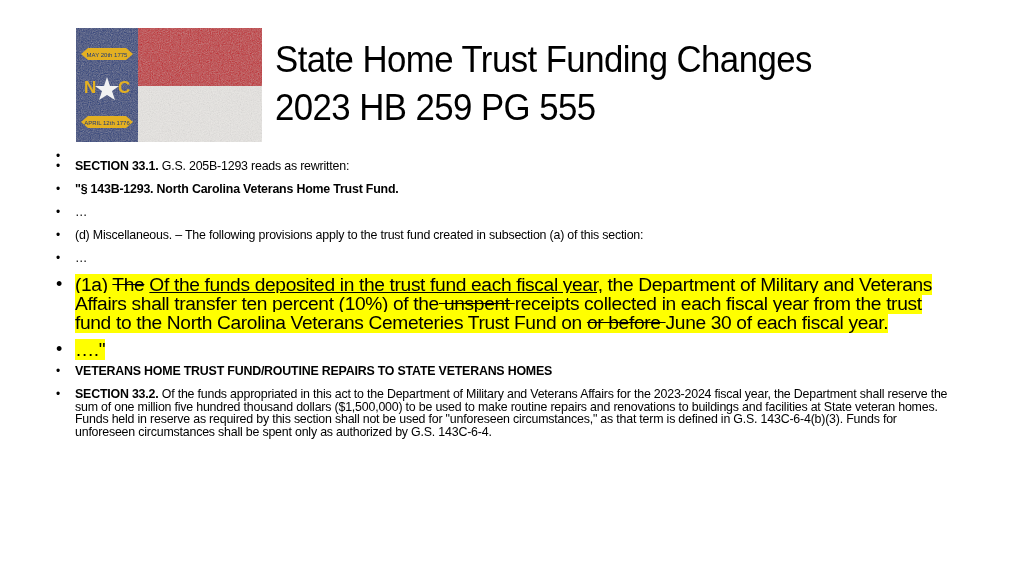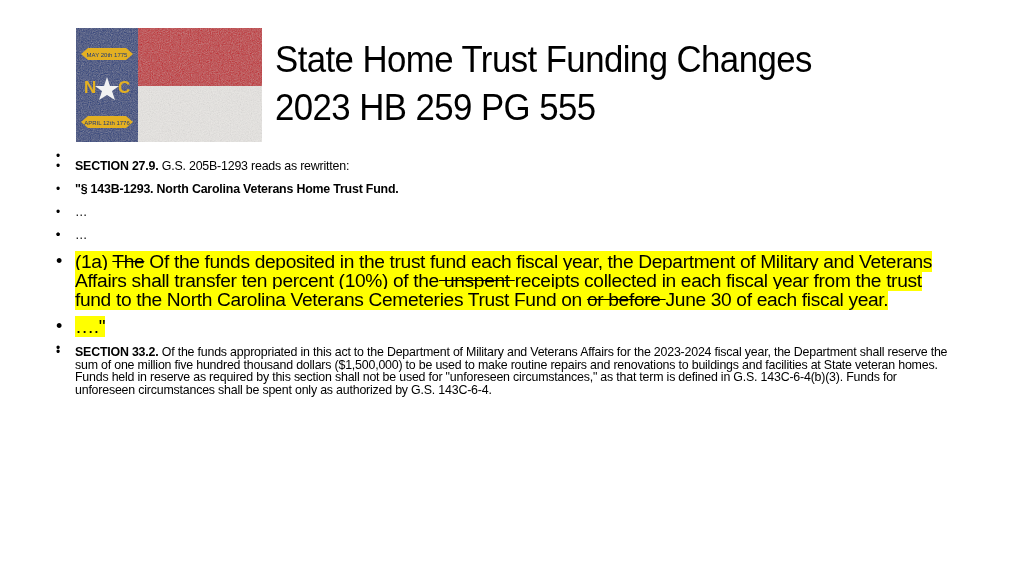--- a/index.html
+++ b/index.html
@@ -63,21 +63,21 @@
       letter-spacing: -0.35px;
       margin-bottom: 8px;
     }
     .big .bullet { font-size: 18px; top: 0; }
     .hl {
       background: #ffff00;
       box-decoration-break: clone;
       -webkit-box-decoration-break: clone;
     }
     .strike { text-decoration: line-through; text-align: center; }
-    .under { }
+    .under { text-decoration: underline; }
     b { font-weight: bold; }
     .sec2 {
       font-size: 12.4px;
       line-height: 12.6px;
       letter-spacing: -0.2px;
     }
   </style>
 </head>
 <body>
 
@@ -114,54 +114,56 @@
 </div>
 
 <div class="content">
 
   <div class="item small">
     <span class="bullet">•</span>
   </div>
 
   <div class="item small">
     <span class="bullet">•</span>
-    <b>SECTION 27.9.</b><span> G.S. 205B-1293 reads as rewritten:</span>
+    <b>SECTION 33.1.</b><span> G.S. 205B-1293 reads as rewritten:</span>
   </div>
 
   <div class="item small">
     <span class="bullet">•</span>
     <b>"§ 143B-1293. North Carolina Veterans Home Trust Fund.</b>
   </div>
 
   <div class="item small">
     <span class="bullet">•</span>
     <span>…</span>
   </div>
 
   <div class="item small">
     <span class="bullet">•</span>
+    <span>(d) Miscellaneous. – The following provisions apply to the trust fund created in subsection (a) of this section:</span>
   </div>
 
   <div class="item small">
     <span class="bullet">•</span>
     <span>…</span>
   </div>
 
   <div class="item big">
     <span class="bullet">•</span>
     <span class="hl"><span>(1a) </span><span class="strike">The</span><span> </span><span class="under">Of the funds deposited in the trust fund each fiscal year,</span><span> the Department of Military and Veterans Affairs shall transfer ten percent (10%) of the</span><span class="strike"> unspent </span><span>receipts collected in each fiscal year from the trust fund to the North Carolina Veterans Cemeteries Trust Fund on </span><span class="strike">or before </span><span>June 30 of each fiscal year.</span></span>
   </div>
 
   <div class="item big" style="margin-bottom:6px;">
     <span class="bullet">•</span>
     <span class="hl">…."</span>
   </div>
 
   <div class="item small" style="margin-bottom:10px;">
     <span class="bullet">•</span>
+    <b>VETERANS HOME TRUST FUND/ROUTINE REPAIRS TO STATE VETERANS HOMES</b>
   </div>
 
   <div class="item sec2">
     <span class="bullet">•</span>
     <b>SECTION 33.2.</b><span> Of the funds appropriated in this act to the Department of Military and Veterans Affairs for the 2023-2024 fiscal year, the Department shall reserve the sum of one million five hundred thousand dollars ($1,500,000) to be used to make routine repairs and renovations to buildings and facilities at State veteran homes. Funds held in reserve as required by this section shall not be used for "unforeseen circumstances," as that term is defined in G.S. 143C-6-4(b)(3). Funds for unforeseen circumstances shall be spent only as authorized by G.S. 143C-6-4.</span>
   </div>
 
 </div>
 
 </body></html>

